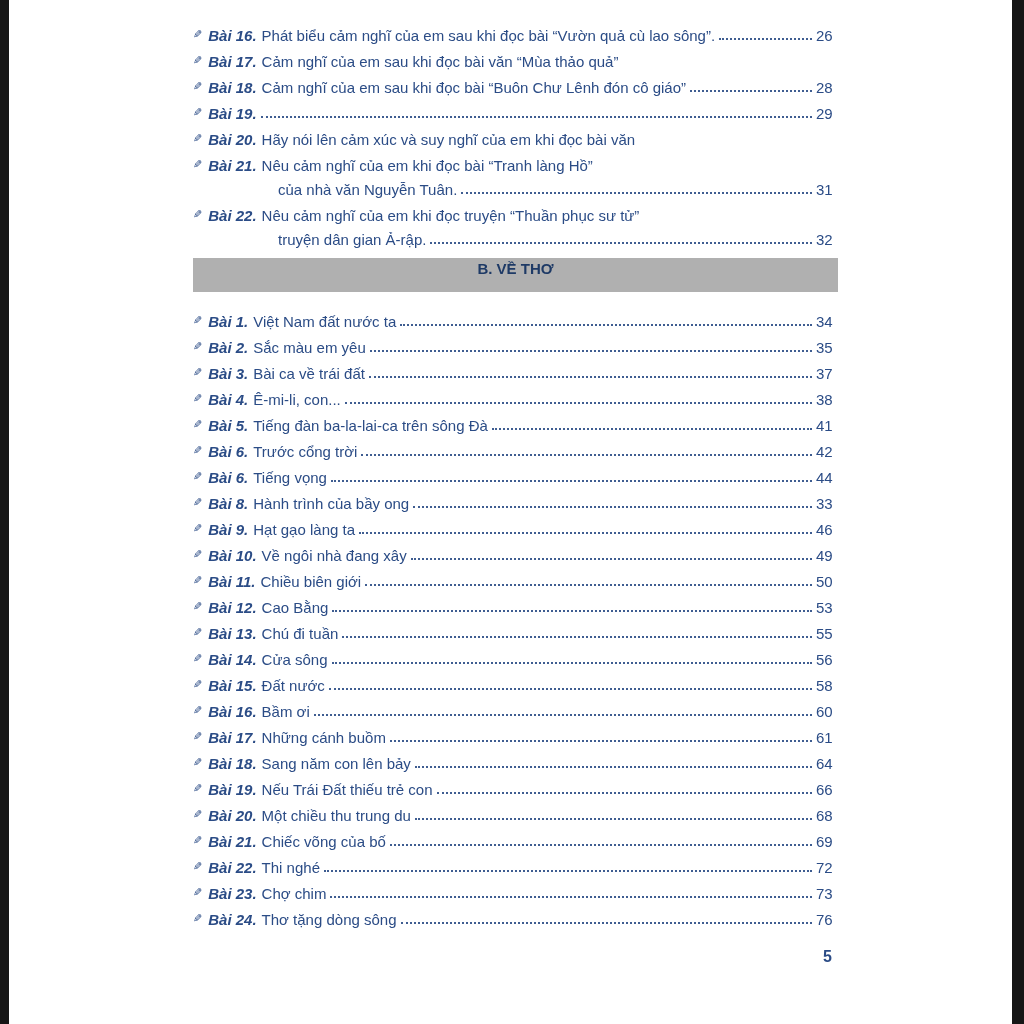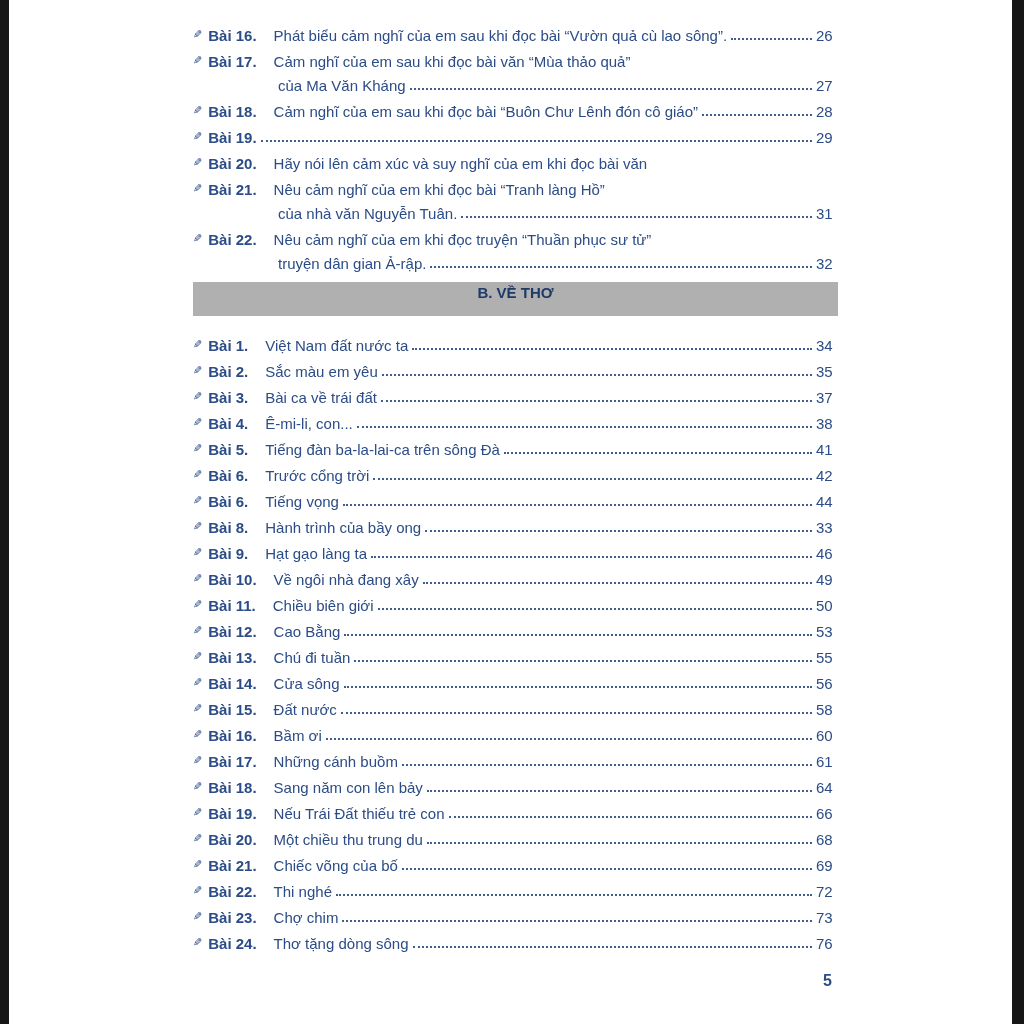--- a/index.html
+++ b/index.html
@@ -18,22 +18,22 @@
   }
   .toc-item{margin-bottom:2px;}
   .toc-line{display:flex;align-items:flex-end;height:24px;white-space:nowrap;}
   #sectionB .toc-line{height:25px;}
   #sectionB .toc-item{margin-bottom:1px;}
   .icon{
     font-size:11px;line-height:1;margin:0 6px 4px 0;
     display:inline-block;transform:scaleX(-1);
     color:var(--text-color,#2b4c86);
   }
-  .label{font-weight:bold;}
-  .title{margin-left:17px;}
+  .label{font-weight:bold;font-style:italic;}
+  .title{margin-left:5px;}
   .toc-line.cont{padding-left:85px;}
   .dots{
     flex:1 1 auto;min-width:12px;
     border-bottom:2px dotted currentColor;
     margin:0 4px 4px 4px;opacity:.9;
   }
   .pagenum{min-width:22px;text-align:left;}
   .section-header{
     background:var(--header-bg,#b0b0b0);
     color:var(--header-text,#1e3a66);
@@ -62,25 +62,20 @@
           <span class="dots"></span>
           <span class="pagenum">26</span>
         </div>
       </div>
       <div class="toc-item">
         <div class="toc-line">
           <span class="icon">✎</span>
           <span class="label">Bài 17.</span>
           <span class="title">Cảm nghĩ của em sau khi đọc bài văn “Mùa thảo quả”</span>
         </div>
-        <div class="toc-line cont">
-          <span>của Ma Văn Kháng</span>
-          <span class="dots"></span>
-          <span class="pagenum">27</span>
-        </div>
       </div>
       <div class="toc-item">
         <div class="toc-line">
           <span class="icon">✎</span>
           <span class="label">Bài 18.</span>
           <span class="title">Cảm nghĩ của em sau khi đọc bài “Buôn Chư Lênh đón cô giáo”</span>
           <span class="dots"></span>
           <span class="pagenum">28</span>
         </div>
       </div>

